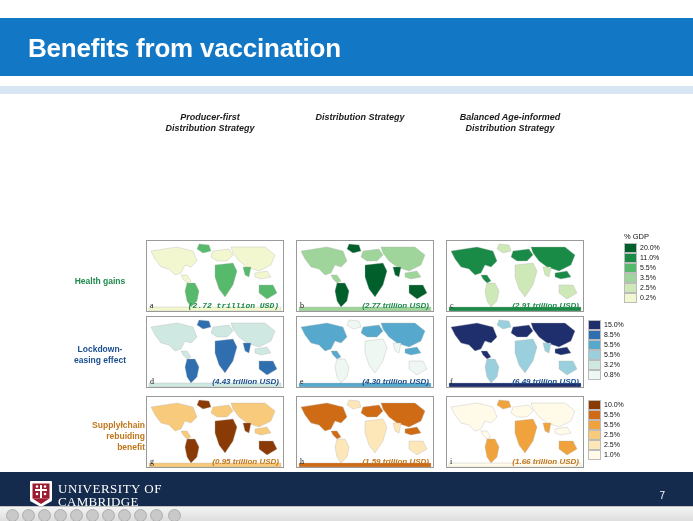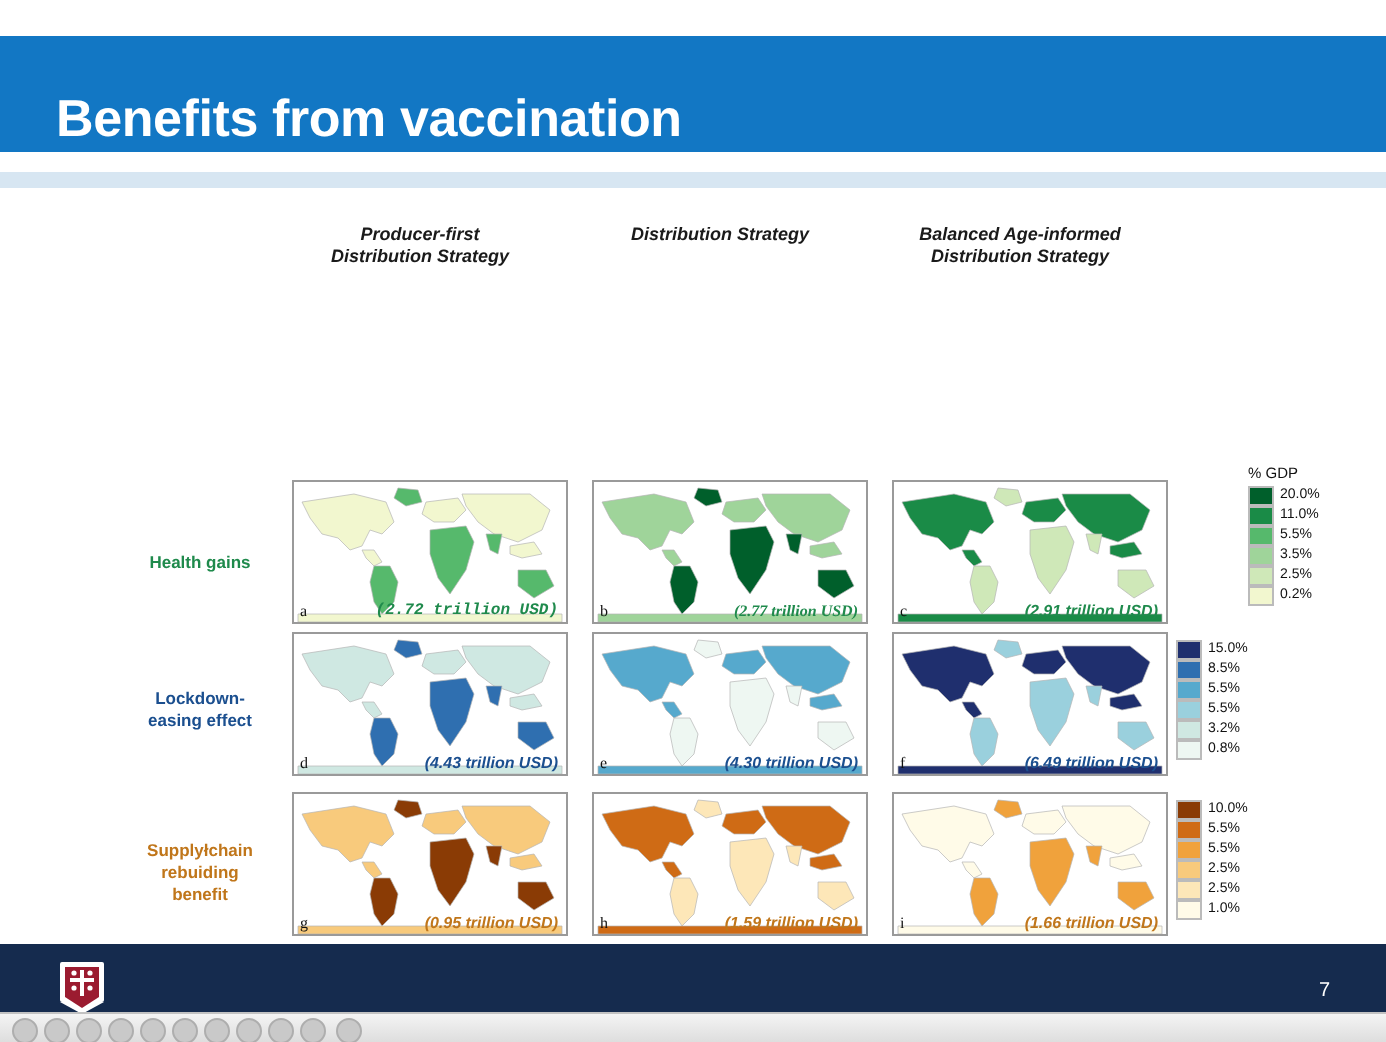--- a/index.html
+++ b/index.html
@@ -21,21 +21,21 @@
   }
   
   .header-bar {
     position: absolute;
     left: 0; top: 18px;
     width: 693px; height: 58px;
     background: #1277c4;
   }
   .header-title {
     position: absolute;
-    left: 28px; top: 44px;
+    left: 28px; top: 33px;
     font-size: 26px;
     font-weight: bold;
     color: #ffffff;
     letter-spacing: -0.2px;
   }
   .header-underline {
     position: absolute;
     left: 0; top: 86px;
     width: 693px; height: 8px;
     background: #d7e6f2;
@@ -63,21 +63,21 @@
   .row-label {
     position: absolute;
     width: 90px;
     text-align: center;
     font-size: 8.5px;
     font-weight: bold;
     line-height: 11px;
   }
   .row-label.r1 { left: 55px; top: 176px; color: #1f8a4c; }
   .row-label.r2 { left: 55px; top: 244px; color: #1b4f8f; }
-  .row-label.r3 { left: 55px; top: 320px; color: #c0761a; }
+  .row-label.r3 { left: 55px; top: 320px; color: #c0761a; text-align: right; }
   .row-label.r4 { left: 55px; top: 412px; color: #d01f7a; }
 
   .map-cell {
     position: absolute;
     width: 136px;
     height: 70px;
     border: 1px solid #9a9a9a;
     overflow: hidden;
     background: #ffffff;
   }
@@ -228,21 +228,21 @@
             <path d="M40,42 L48,42 L52,50 L50,60 L44,66 L40,60 L38,50 Z" fill="#005f2b" stroke="#b5b5b5" stroke-width="0.35"></path>
             <path d="M66,10 L82,8 L86,14 L80,20 L70,20 L64,16 Z" fill="#9fd49a" stroke="#b5b5b5" stroke-width="0.35"></path>
             <path d="M68,24 L86,22 L90,30 L86,44 L78,56 L72,48 L68,36 Z" fill="#005f2b" stroke="#b5b5b5" stroke-width="0.35"></path>
             <path d="M84,6 L118,6 L128,14 L124,24 L112,30 L100,26 L92,20 L86,12 Z" fill="#9fd49a" stroke="#b5b5b5" stroke-width="0.35"></path>
             <path d="M96,26 L104,26 L102,36 L98,34 Z" fill="#005f2b" stroke="#b5b5b5" stroke-width="0.35"></path>
             <path d="M108,32 L120,30 L124,36 L114,38 L108,36 Z" fill="#9fd49a" stroke="#b5b5b5" stroke-width="0.35"></path>
             <path d="M112,44 L126,44 L130,52 L120,58 L112,52 Z" fill="#005f2b" stroke="#b5b5b5" stroke-width="0.35"></path>
             <path d="M2,66 L134,66 L134,70 L2,70 Z" fill="#9fd49a" stroke="#b5b5b5" stroke-width="0.35"></path>
           </svg>
           <div class="panel-letter">b</div>
-          <div class="panel-value" style="color: rgb(31, 138, 76); font-family: Liberation Serif, serif;">(2.77 trillion USD)</div>
+          <div class="panel-value" style="color: rgb(31, 138, 76);">(2.77 trillion USD)</div>
         </div>
         <div class="map-cell" style="left: 446px; top: 140px;">
           <svg class="map-svg" width="136" height="70" viewBox="0 0 136 70">
             <path d="M4,10 L30,6 L46,10 L50,20 L44,26 L38,24 L34,32 L28,34 L22,28 L14,26 L8,18 Z" fill="#1a8b47" stroke="#b5b5b5" stroke-width="0.35"></path>
             <path d="M52,3 L62,4 L64,10 L56,12 L50,8 Z" fill="#cfe8b8" stroke="#b5b5b5" stroke-width="0.35"></path>
             <path d="M34,34 L40,34 L44,40 L40,42 L36,38 Z" fill="#1a8b47" stroke="#b5b5b5" stroke-width="0.35"></path>
             <path d="M40,42 L48,42 L52,50 L50,60 L44,66 L40,60 L38,50 Z" fill="#cfe8b8" stroke="#b5b5b5" stroke-width="0.35"></path>
             <path d="M66,10 L82,8 L86,14 L80,20 L70,20 L64,16 Z" fill="#1a8b47" stroke="#b5b5b5" stroke-width="0.35"></path>
             <path d="M68,24 L86,22 L90,30 L86,44 L78,56 L72,48 L68,36 Z" fill="#cfe8b8" stroke="#b5b5b5" stroke-width="0.35"></path>
             <path d="M84,6 L118,6 L128,14 L124,24 L112,30 L100,26 L92,20 L86,12 Z" fill="#1a8b47" stroke="#b5b5b5" stroke-width="0.35"></path>
@@ -510,20 +510,24 @@
     <path d="M0 20 L11 26 L22 20 Z" fill="#ffffff"></path>
     <rect x="2.5" y="2.5" width="17" height="15" fill="#9b1b30"></rect>
     <path d="M2.5 17.5 L11 23 L19.5 17.5 Z" fill="#9b1b30"></path>
     <rect x="10" y="4" width="2" height="13" fill="#ffffff"></rect>
     <rect x="5" y="8" width="12" height="2" fill="#ffffff"></rect>
     <circle cx="7" cy="5.5" r="1.3" fill="#ffffff"></circle>
     <circle cx="15" cy="5.5" r="1.3" fill="#ffffff"></circle>
     <circle cx="7" cy="13" r="1.3" fill="#ffffff"></circle>
     <circle cx="15" cy="13" r="1.3" fill="#ffffff"></circle>
   </svg>
+  <div class="uni-name">
+    <div>UNIVERSITY OF</div>
+    <div class="l2">CAMBRIDGE</div>
+  </div>
   <div class="page-number">7</div>
 
   <div class="taskbar">
     <div class="tb-btn" style="left:6px"></div>
     <div class="tb-btn" style="left:22px"></div>
     <div class="tb-btn" style="left:38px"></div>
     <div class="tb-btn" style="left:54px"></div>
     <div class="tb-btn" style="left:70px"></div>
     <div class="tb-btn" style="left:86px"></div>
     <div class="tb-btn" style="left:102px"></div>

